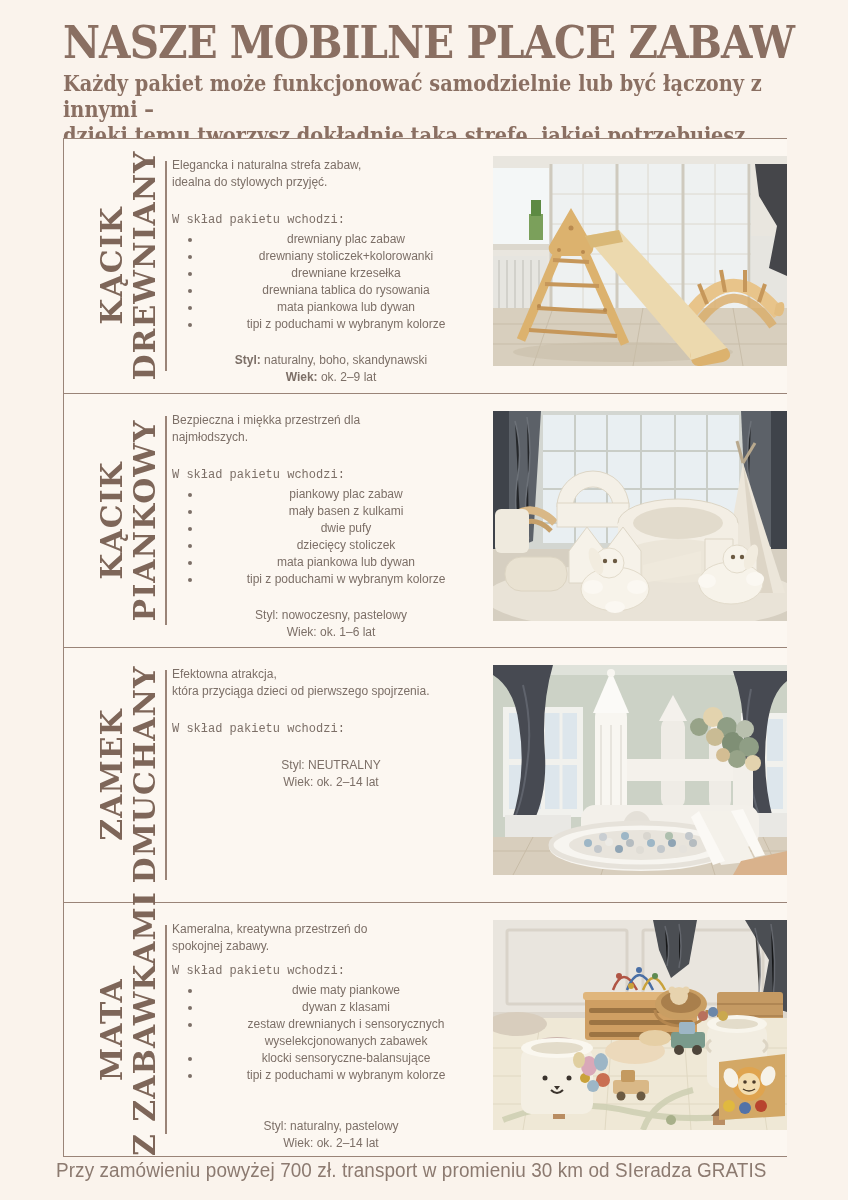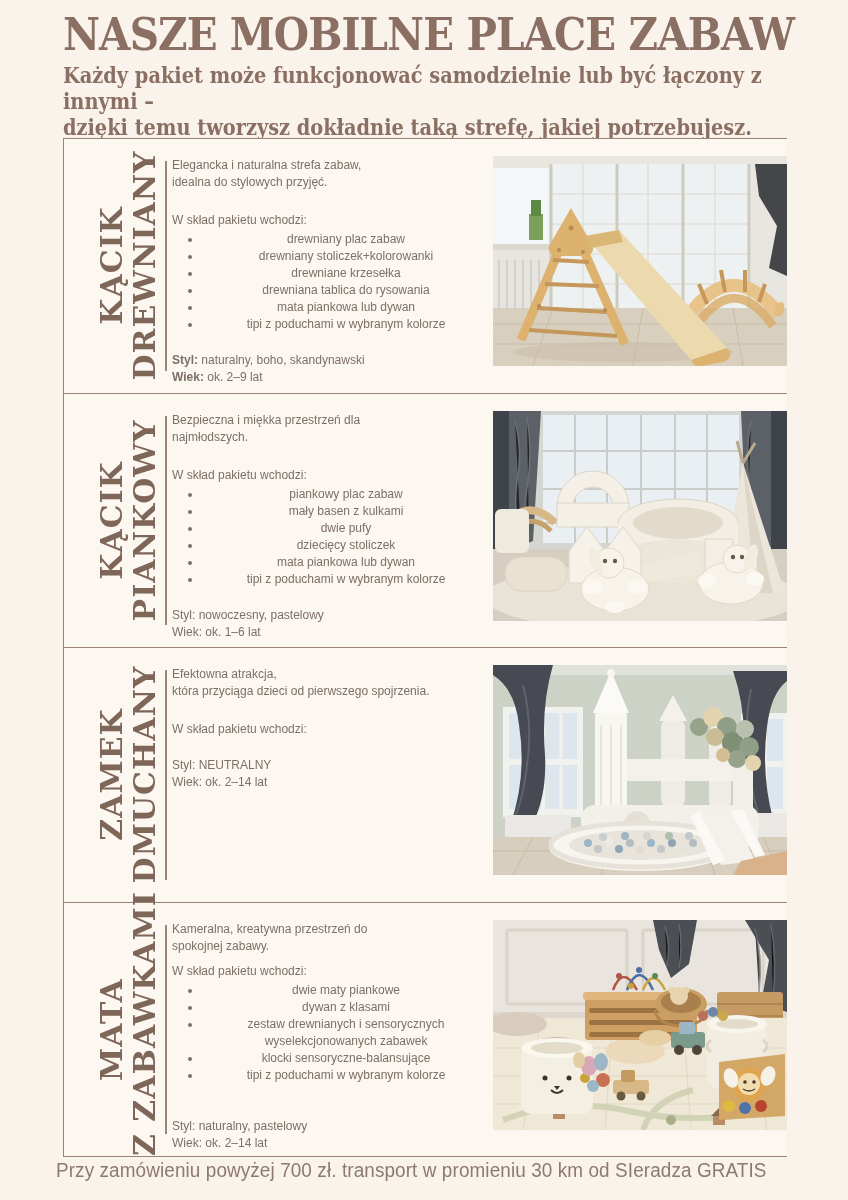--- a/index.html
+++ b/index.html
@@ -6,21 +6,21 @@
   body{
     width:848px;height:1200px;
     background:#faf3ec;
     font-family:"Liberation Sans",sans-serif;
     position:relative;overflow:hidden;
     color:#7c6f67;
   }
   .page{position:absolute;inset:0;}
 
   
-  .header{position:absolute;left:63px;top:12px;width:740px;}
+  .header{position:absolute;left:63px;top:20px;width:740px;}
   .title{
     font-family:"DejaVu Serif","Liberation Serif",serif;
     font-weight:bold;font-size:45px;line-height:1.0;
     color:#8a6f62;letter-spacing:-1px;white-space:nowrap;
     transform:scaleX(.90);transform-origin:left;
   }
   .subtitle{
     margin-top:6px;
     font-family:"DejaVu Serif","Liberation Serif",serif;
     font-weight:bold;font-size:21.5px;line-height:1.22;
@@ -48,24 +48,24 @@
   }
   .vdivider{position:absolute;left:101px;top:22px;bottom:22px;width:1.5px;background:#9a8478;}
 
   
   .content{
     position:absolute;left:108px;top:18px;width:318px;
     font-size:12px;line-height:1.42;color:#7c6f67;
   }
   .desc{margin:0 0 21px 0;white-space:pre-line;}
   .row.tight .desc{margin-bottom:8px;}
-  .includes{margin:0;}
+  .includes{margin:0;font-family:Liberation Mono, monospace;}
   ul.items{margin:2px 0 0 0;padding:0 0 0 30px;list-style:disc;}
   ul.items li{margin:0;padding:0;text-align:center;}
-  .meta{margin:19px 0 0 0;}
+  .meta{margin:19px 0 0 0;text-align:center;}
   .row.tight .meta{margin-top:34px;}
   .meta div{white-space:pre-wrap;}
   .meta-label{font-weight:normal;}
   .row.bold-labels .meta-label{font-weight:bold;}
 
   
   .photo{position:absolute;right:0;top:17px;width:294px;height:210px;display:block;}
 
   
   .footer{

